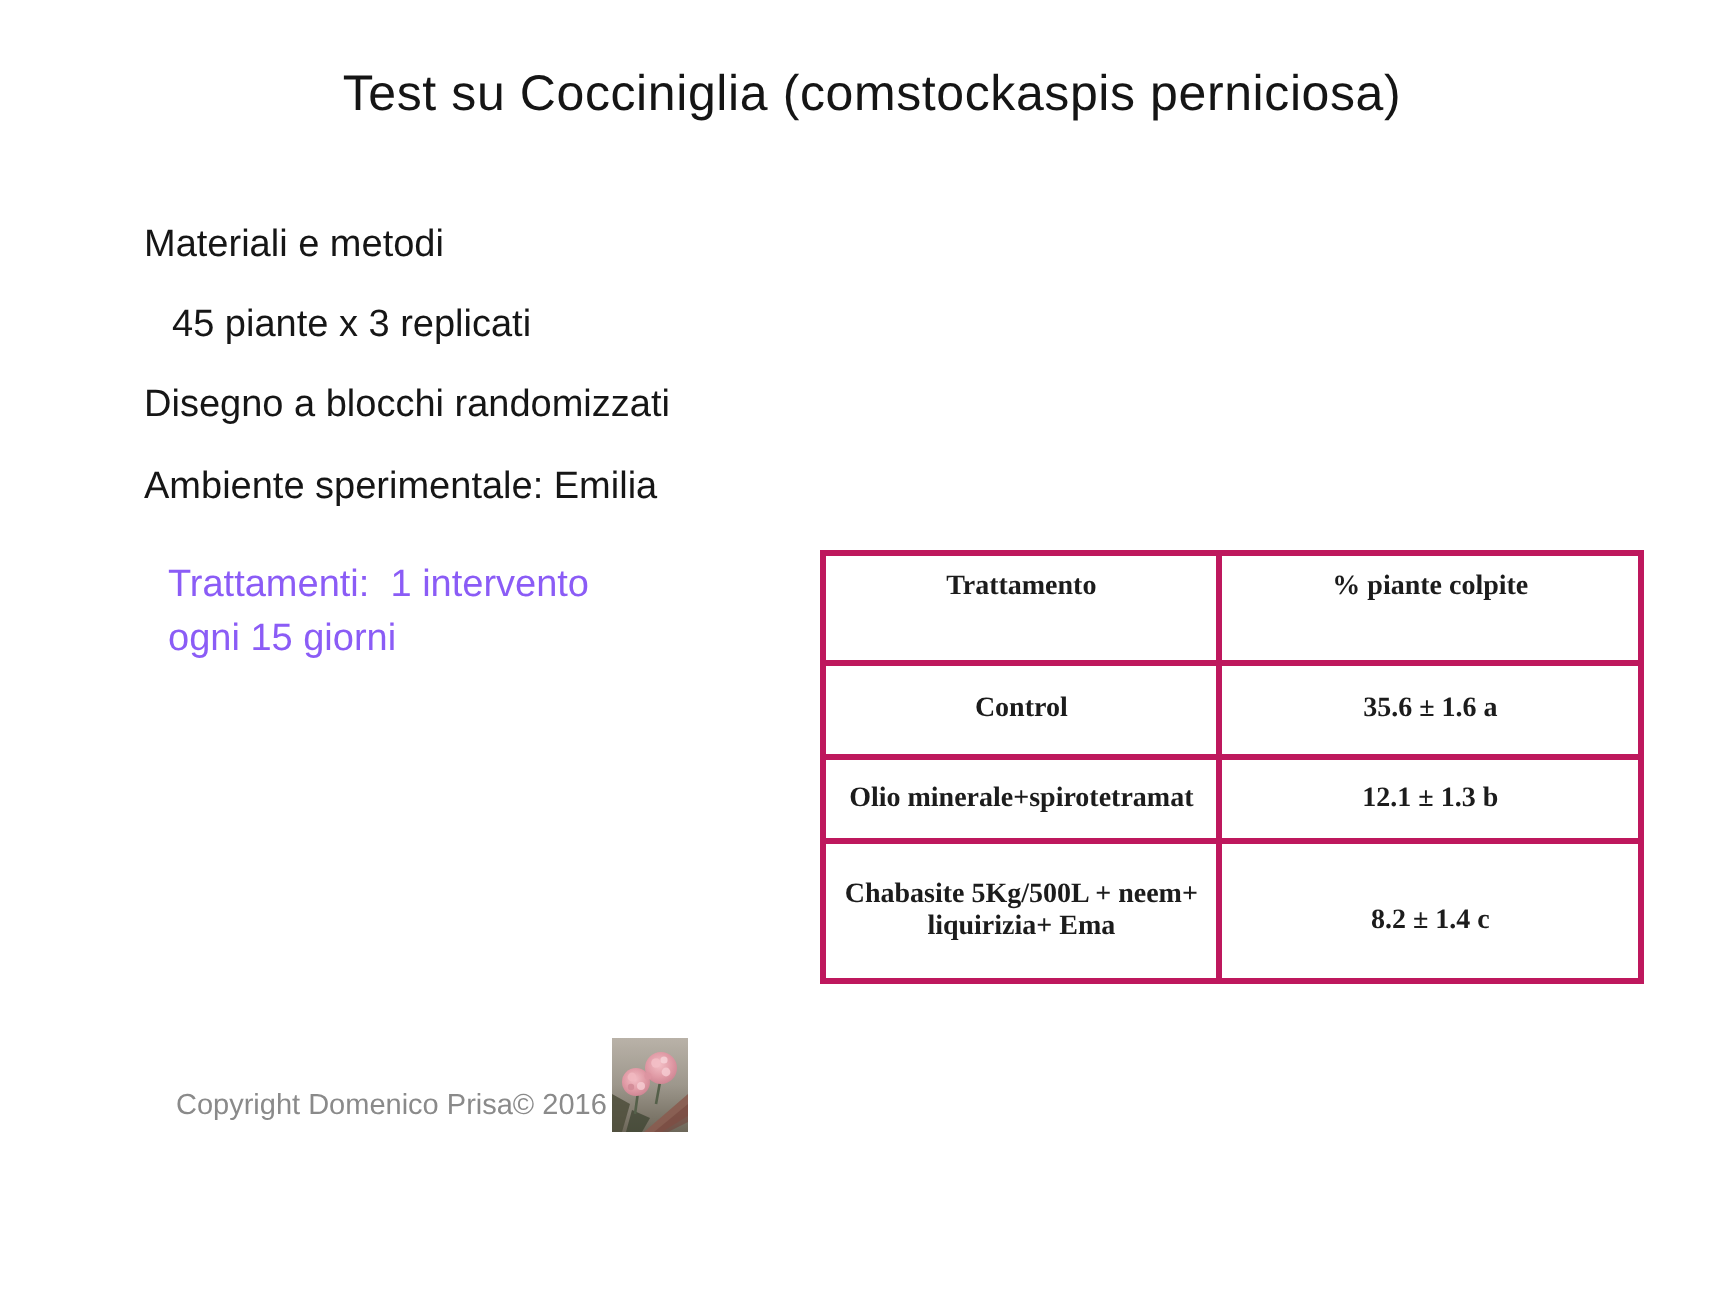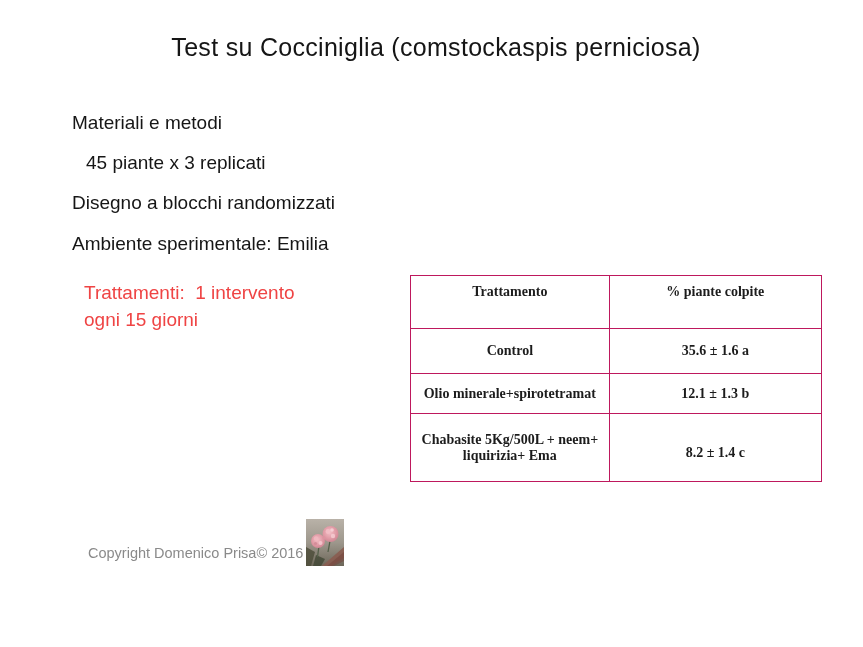--- a/index.html
+++ b/index.html
@@ -14,35 +14,35 @@
     white-space:nowrap;
   }
   .body-line {
     position:absolute; left:72px; font-size:19px; color:#161616; white-space:nowrap;
   }
   .bl-0 { top:112px; }
   .bl-1 { top:152px;margin-left:14px; }
   .bl-2 { top:192px; }
   .bl-3 { top:233px; }
   .treat-note {
-    position:absolute; left:84px; top:279px; font-size:19px; color:#ef4444;
+    position:absolute; left:84px; top:279px; font-size:19px; color:#8b5cf6;
     line-height:27px; white-space:pre;
   }
   .copyright {
     position:absolute; left:88px; top:545px; font-size:14.5px; color:#8a8a8a;
     white-space:nowrap;
   }
   .flower { position:absolute; left:306px; top:519px; width:38px; height:47px; }
   .table-wrap { position:absolute; left:410px; top:275px; }
   table.results {
     border-collapse:collapse; table-layout:fixed;
     font-family:"Liberation Serif", serif; font-weight:700; color:#1c1c1c;
   }
   table.results td, table.results th {
-    border:1px solid #be185d; text-align:center; font-size:14px; padding:0 4px;
+    border:3px solid #be185d; text-align:center; font-size:14px; padding:0 4px;
     overflow:hidden;
   }
   .col-treat { width:202px; }
   .col-pct   { width:224px; }
   tr.hdr th { height:44px; vertical-align:top; padding-top:8px; font-weight:700; }
   tr.r0 td { height:44px; vertical-align:middle; }
   tr.r1 td { height:39px; vertical-align:middle; }
   tr.r2 td { height:57px; vertical-align:middle; }
   tr.r2 td.pct { vertical-align:middle; padding-top:10px; }
 </style>

